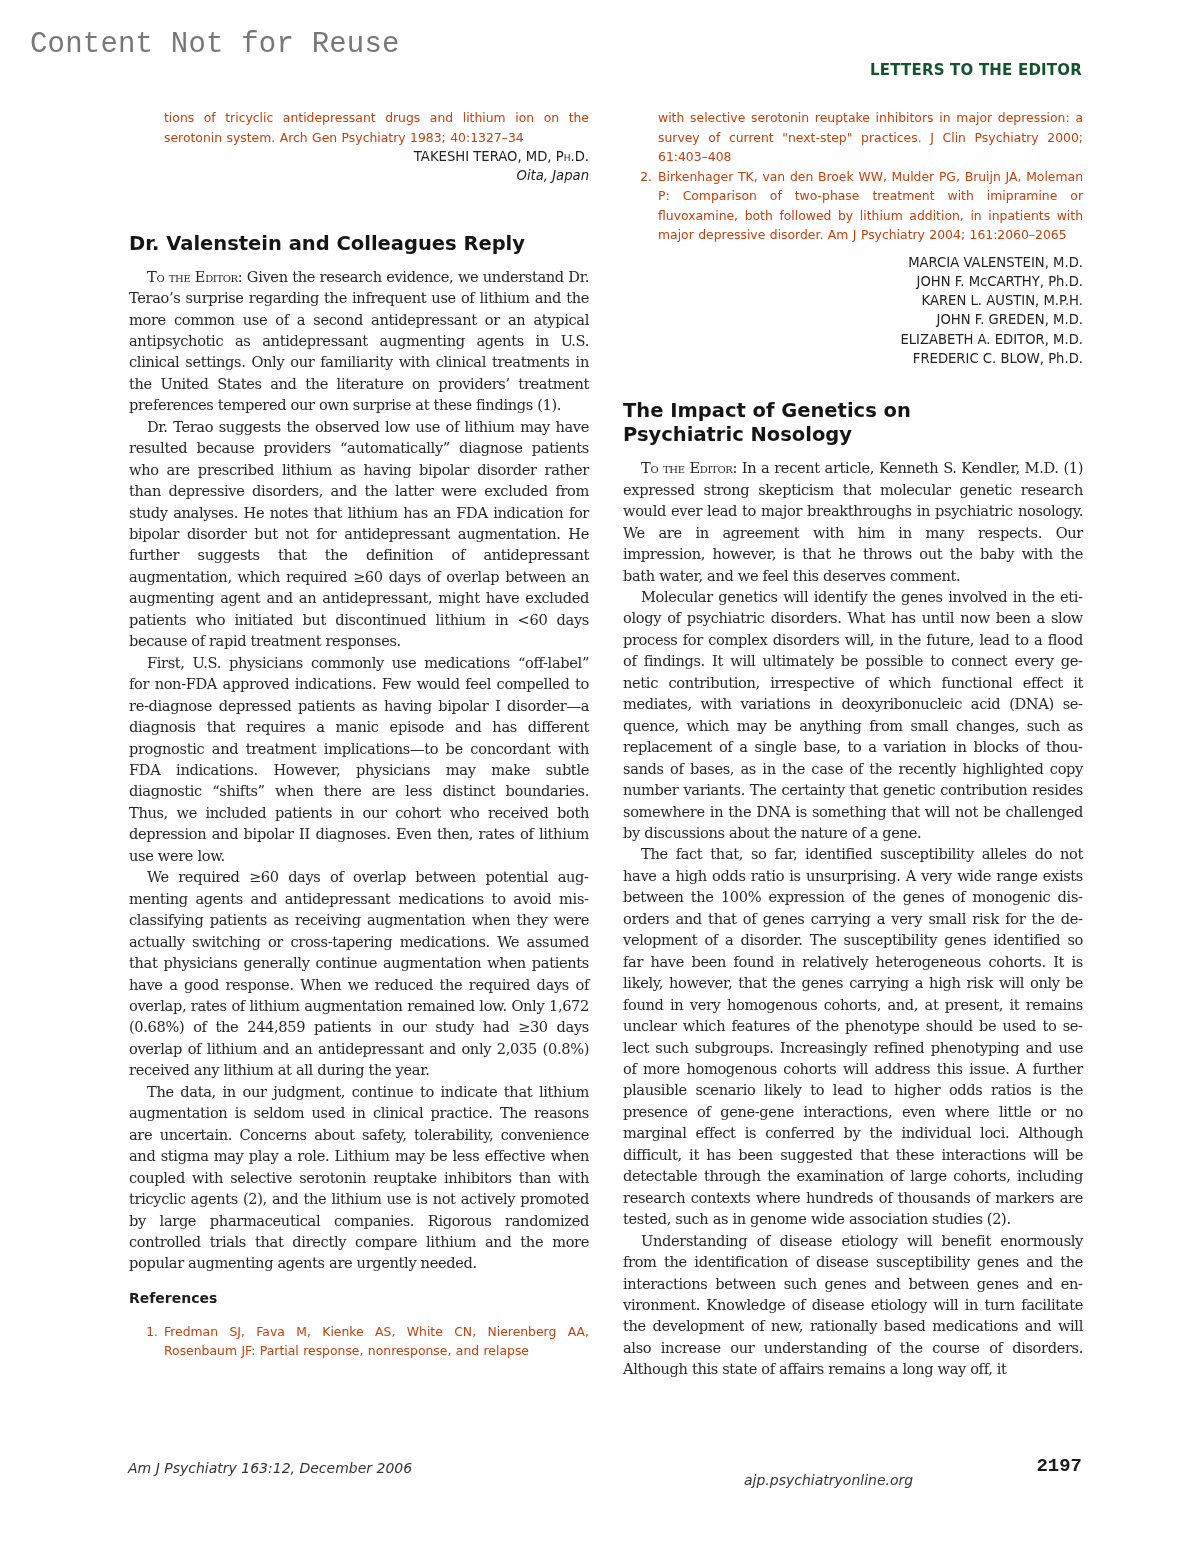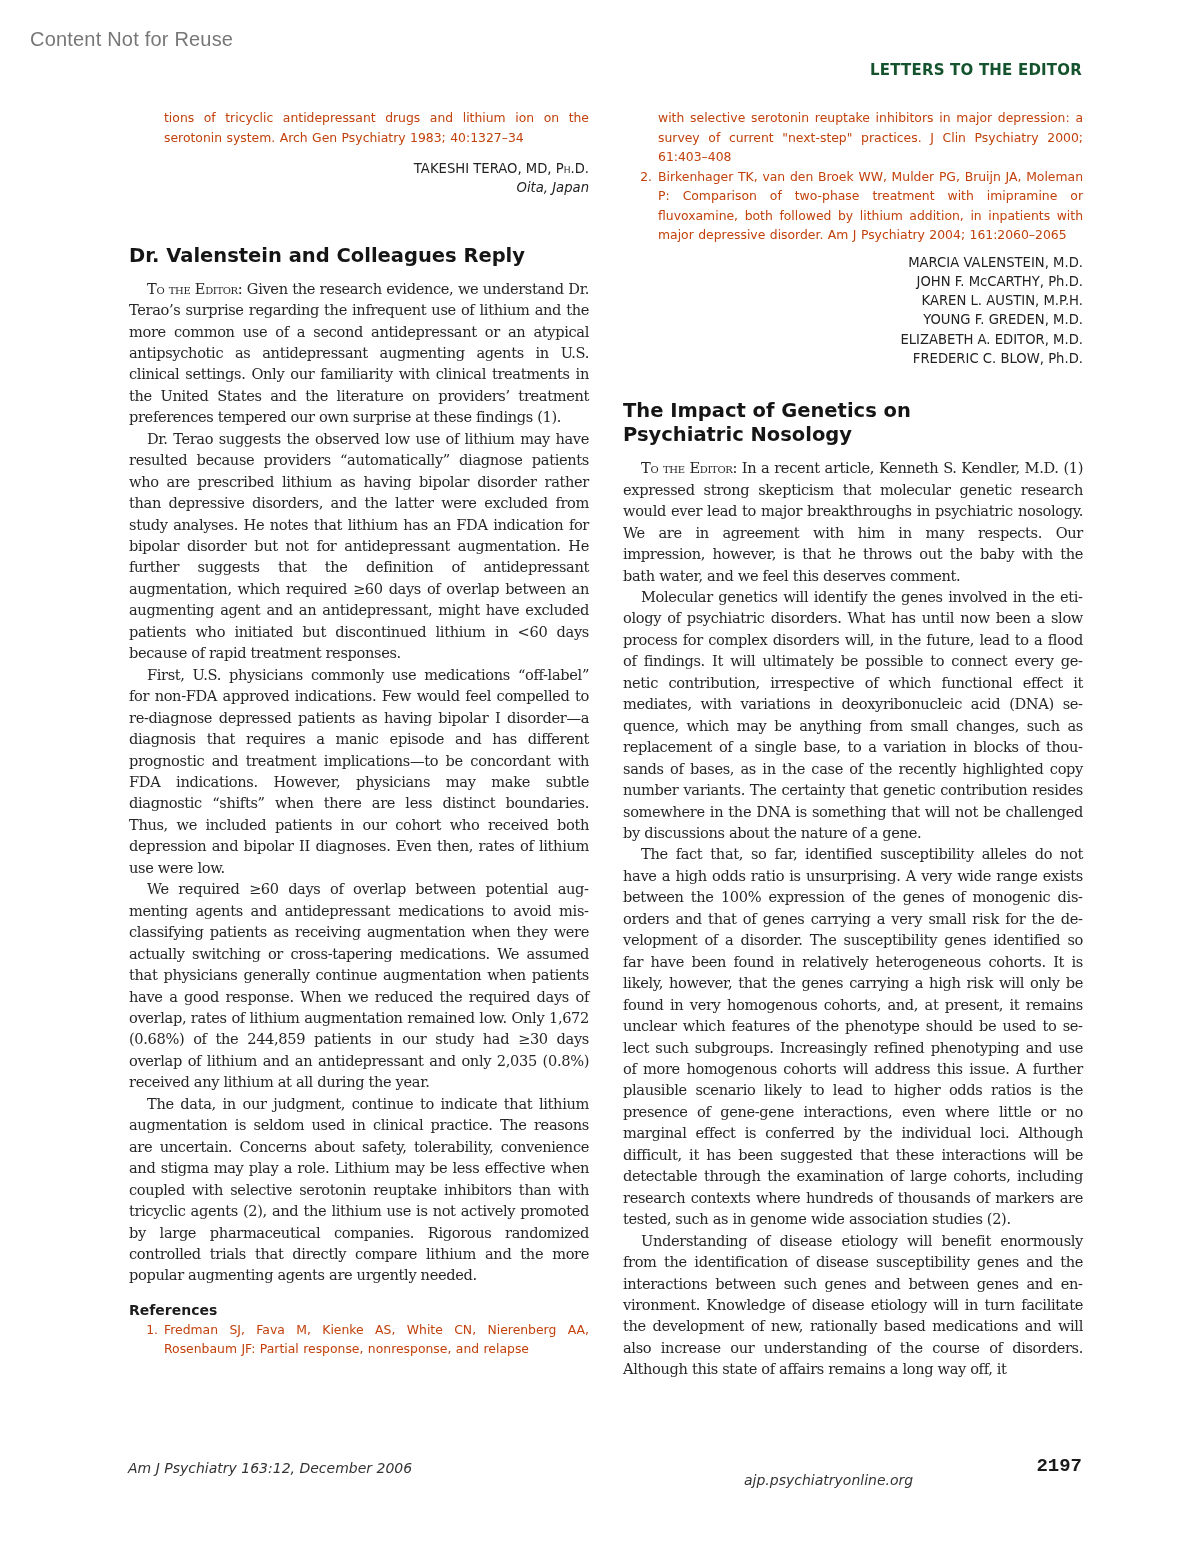--- a/index.html
+++ b/index.html
@@ -1,47 +1,47 @@
 <!DOCTYPE html>
 <html><head>
   <meta charset="utf-8">
   <style>
     html, body { margin: 0; padding: 0; background: #ffffff; }
     body { width: 1200px; height: 1553px; position: relative; overflow: hidden; color: #1c1c1c; }
-    .watermark { position: absolute; left: 30px; top: 28px; font-family: Liberation Sans, sans-serif; font-size: 20px; color: #777777; letter-spacing: 0.2px; }
+    .watermark { position: absolute; left: 30px; top: 28px; font-family: Liberation Mono, monospace; font-size: 29px; color: #777777; letter-spacing: 0.2px; }
     .running-head { position: absolute; right: 118px; top: 61px; font-family: "DejaVu Sans", sans-serif; font-size: 15px; font-weight: bold; color: #14532d; letter-spacing: 0.2px; }
     .col { position: absolute; top: 108px; width: 460px; }
     .col-left { left: 129px; }
     .col-right { left: 623px; }
     .ref-text { font-family: "DejaVu Sans", sans-serif; font-size: 12.4px; line-height: 19.5px; color: #c2410c; text-align: justify; word-spacing: 0.5px; }
     .ref-cont { padding-left: 35px; }
     .ref-item { display: flex; margin-bottom: 2px; }
     .ref-num { width: 35px; flex: none; text-align: right; padding-right: 6px; box-sizing: border-box; }
     .ref-body { flex: 1; text-align: justify; }
     .sig { font-family: "DejaVu Sans", sans-serif; font-size: 13.2px; line-height: 19.3px; color: #222222; text-align: right; }
     .sig-loc { font-style: italic; }
     .heading { font-family: "DejaVu Sans", sans-serif; font-size: 19.5px; font-weight: bold; line-height: 24px; color: #151515; }
     .body-text { font-family: "DejaVu Serif", serif; font-size: 14.6px; line-height: 21.45px; color: #262626; text-align: justify; hyphens: manual; letter-spacing: -0.35px; }
     .body-text p { margin: 0; text-indent: 18px; }
     .smallcaps { font-variant: small-caps; }
-    .refs-head { font-family: "DejaVu Sans", sans-serif; font-size: 14px; font-weight: bold; color: #1c1c1c; margin: 16px 0 2px 0; }
+    .refs-head { font-family: "DejaVu Sans", sans-serif; font-size: 14px; font-weight: bold; color: #1c1c1c; margin: 16px 0 16px 0; }
     .footer-left { position: absolute; left: 128px; top: 1460px; font-family: "DejaVu Sans", sans-serif; font-style: italic; font-size: 14px; color: #333333; }
     .footer-url { position: absolute; left: 744px; top: 1460px; font-family: "DejaVu Sans", sans-serif; font-style: italic; font-size: 14px; color: #333333; margin-top: 12px; }
     .footer-page { position: absolute; right: 118px; top: 1455px; font-family: Liberation Mono, monospace; font-weight: bold; font-size: 19px; color: #1a1a1a; }
   </style>
 </head>
 <body>
 
 <div class="watermark">Content Not for Reuse</div>
 <div class="running-head">LETTERS TO THE EDITOR</div>
 
 <div class="col col-left">
   <div class="ref-text ref-cont">tions of tricyclic antidepressant drugs and lithium ion on the serotonin system. Arch Gen Psychiatry 1983; 40:1327–34</div>
 
-  <div class="sig" style="margin-top:12px;">
+  <div class="sig" style="margin-top:0;">
     <div><span>TAKESHI TERAO, MD, </span><span class="smallcaps">Ph.D.</span></div>
     <div class="sig-loc">Oita, Japan</div>
   </div>
 
   <div class="heading" style="margin-top:46px; margin-bottom:10px;">Dr. Valenstein and Colleagues Reply</div>
 
   <div class="body-text">
     <p><span class="smallcaps">To the Editor:</span><span> Given the research evidence, we understand Dr. Terao’s surprise regarding the infrequent use of lithium and the more common use of a second antidepressant or an atypical antipsychotic as antidepressant augmenting agents in U.S. clinical settings. Only our familiarity with clinical treatments in the United States and the literature on provid­ers’ treatment preferences tempered our own surprise at these findings (1).</span></p>
     <p>Dr. Terao suggests the observed low use of lithium may have resulted because providers “automatically” diagnose pa­tients who are prescribed lithium as having bipolar disorder rather than depressive disorders, and the latter were excluded from study analyses. He notes that lithium has an FDA indica­tion for bipolar disorder but not for antidepressant augmen­tation. He further suggests that the definition of antidepres­sant augmentation, which required ≥60 days of overlap between an augmenting agent and an antidepressant, might have excluded patients who initiated but discontinued lith­ium in &lt;60 days because of rapid treatment responses.</p>
     <p>First, U.S. physicians commonly use medications “off-la­bel” for non-FDA approved indications. Few would feel com­pelled to re-diagnose depressed patients as having bipolar I disorder—a diagnosis that requires a manic episode and has different prognostic and treatment implications—to be con­cordant with FDA indications. However, physicians may make subtle diagnostic “shifts” when there are less distinct boundaries. Thus, we included patients in our cohort who re­ceived both depression and bipolar II diagnoses. Even then, rates of lithium use were low.</p>
@@ -60,21 +60,21 @@
   <div class="ref-text ref-cont">with selective serotonin reuptake inhibitors in major depres­sion: a survey of current "next-step" practices. J Clin Psychiatry 2000; 61:403–408</div>
   <div class="ref-text ref-item">
     <span class="ref-num">2.</span>
     <span class="ref-body">Birkenhager TK, van den Broek WW, Mulder PG, Bruijn JA, Moleman P: Comparison of two-phase treatment with imi­pramine or fluvoxamine, both followed by lithium addition, in inpatients with major depressive disorder. Am J Psychiatry 2004; 161:2060–2065</span>
   </div>
 
   <div class="sig" style="margin-top:8px;">
     <div>MARCIA VALENSTEIN, M.D.</div>
     <div>JOHN F. McCARTHY, Ph.D.</div>
     <div>KAREN L. AUSTIN, M.P.H.</div>
-    <div>YOUNG F. GREDEN, M.D.</div>
+    <div>JOHN F. GREDEN, M.D.</div>
     <div>ELIZABETH A. EDITOR, M.D.</div>
     <div>FREDERIC C. BLOW, Ph.D.</div>
   </div>
 
   <div class="heading" style="margin-top:31px; margin-bottom:10px; width:400px;">The Impact of Genetics on Psychiatric Nosology</div>
 
   <div class="body-text">
     <p><span class="smallcaps">To the Editor:</span><span> In a recent article, Kenneth S. Kendler, M.D. (1) expressed strong skepticism that molecular genetic re­search would ever lead to major breakthroughs in psychiatric nosology. We are in agreement with him in many respects. Our impression, however, is that he throws out the baby with the bath water, and we feel this deserves comment.</span></p>
     <p>Molecular genetics will identify the genes involved in the eti­ology of psychiatric disorders. What has until now been a slow process for complex disorders will, in the future, lead to a flood of findings. It will ultimately be possible to connect every ge­netic contribution, irrespective of which functional effect it mediates, with variations in deoxyribonucleic acid (DNA) se­quence, which may be anything from small changes, such as replacement of a single base, to a variation in blocks of thou­sands of bases, as in the case of the recently highlighted copy number variants. The certainty that genetic contribution re­sides somewhere in the DNA is something that will not be chal­lenged by discussions about the nature of a gene.</p>
     <p>The fact that, so far, identified susceptibility alleles do not have a high odds ratio is unsurprising. A very wide range exists between the 100% expression of the genes of monogenic dis­orders and that of genes carrying a very small risk for the de­velopment of a disorder. The susceptibility genes identified so far have been found in relatively heterogeneous cohorts. It is likely, however, that the genes carrying a high risk will only be found in very homogenous cohorts, and, at present, it remains unclear which features of the phenotype should be used to se­lect such subgroups. Increasingly refined phenotyping and use of more homogenous cohorts will address this issue. A fur­ther plausible scenario likely to lead to higher odds ratios is the presence of gene-gene interactions, even where little or no marginal effect is conferred by the individual loci. Although difficult, it has been suggested that these interactions will be detectable through the examination of large cohorts, includ­ing research contexts where hundreds of thousands of mark­ers are tested, such as in genome wide association studies (2).</p>

